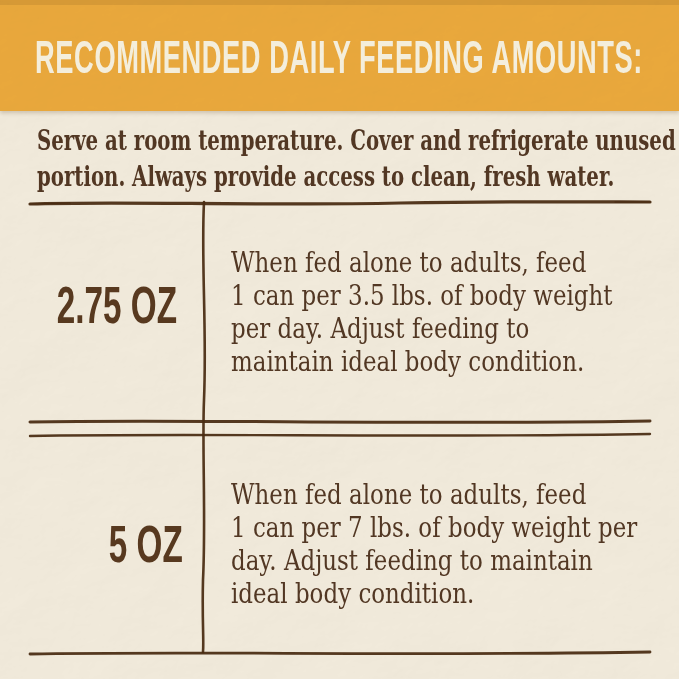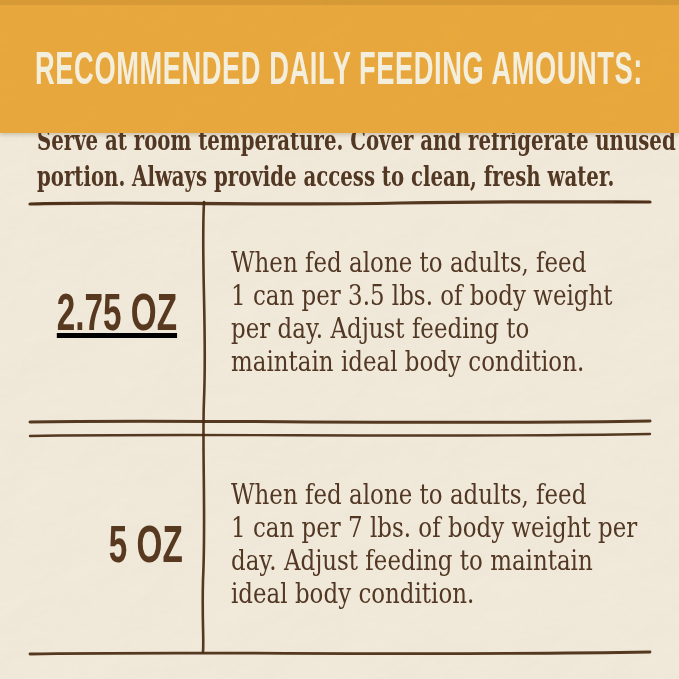--- a/index.html
+++ b/index.html
@@ -20,21 +20,21 @@
   }
   
   .texture{
     position:absolute;inset:0;z-index:4;
     opacity:.32;
     mix-blend-mode:multiply;
     pointer-events:none;
   }
   
   .banner{
-    position:absolute;left:0;top:0;width:679px;height:133px;
+    position:absolute;left:0;top:0;width:679px;height:111px;
     background:var(--banner-bg);
     z-index:3;
     display:flex;align-items:center;justify-content:center;
     box-shadow:0 2px 4px rgba(80,55,20,.22);
   }
   .banner::before{
     content:"";position:absolute;left:0;top:0;width:100%;height:5px;
     background:rgba(104,70,20,.14);
   }
   .banner-title{
@@ -72,21 +72,21 @@
     stroke:var(--rule-brown);
     stroke-linecap:round;
     opacity:.93;
   }
   
   .cell{position:absolute;z-index:3;display:flex;}
   .label-cell{
     left:30px;width:174px;
     align-items:center;justify-content:center;
   }
-  .label-cell.row1{top:203px;height:218px;text-decoration:underline;}
+  .label-cell.row1{top:196px;height:218px;}
   .label-cell.row2{top:435px;height:217px;justify-content:flex-end;}
   .portion-size{
     font-family:"Liberation Sans", sans-serif;
     font-weight:bold;
     font-size:52px;
     letter-spacing:0px;
     color:var(--label-brown);
     white-space:nowrap;
     transform:scaleX(.64);
     transform-origin:center center;

